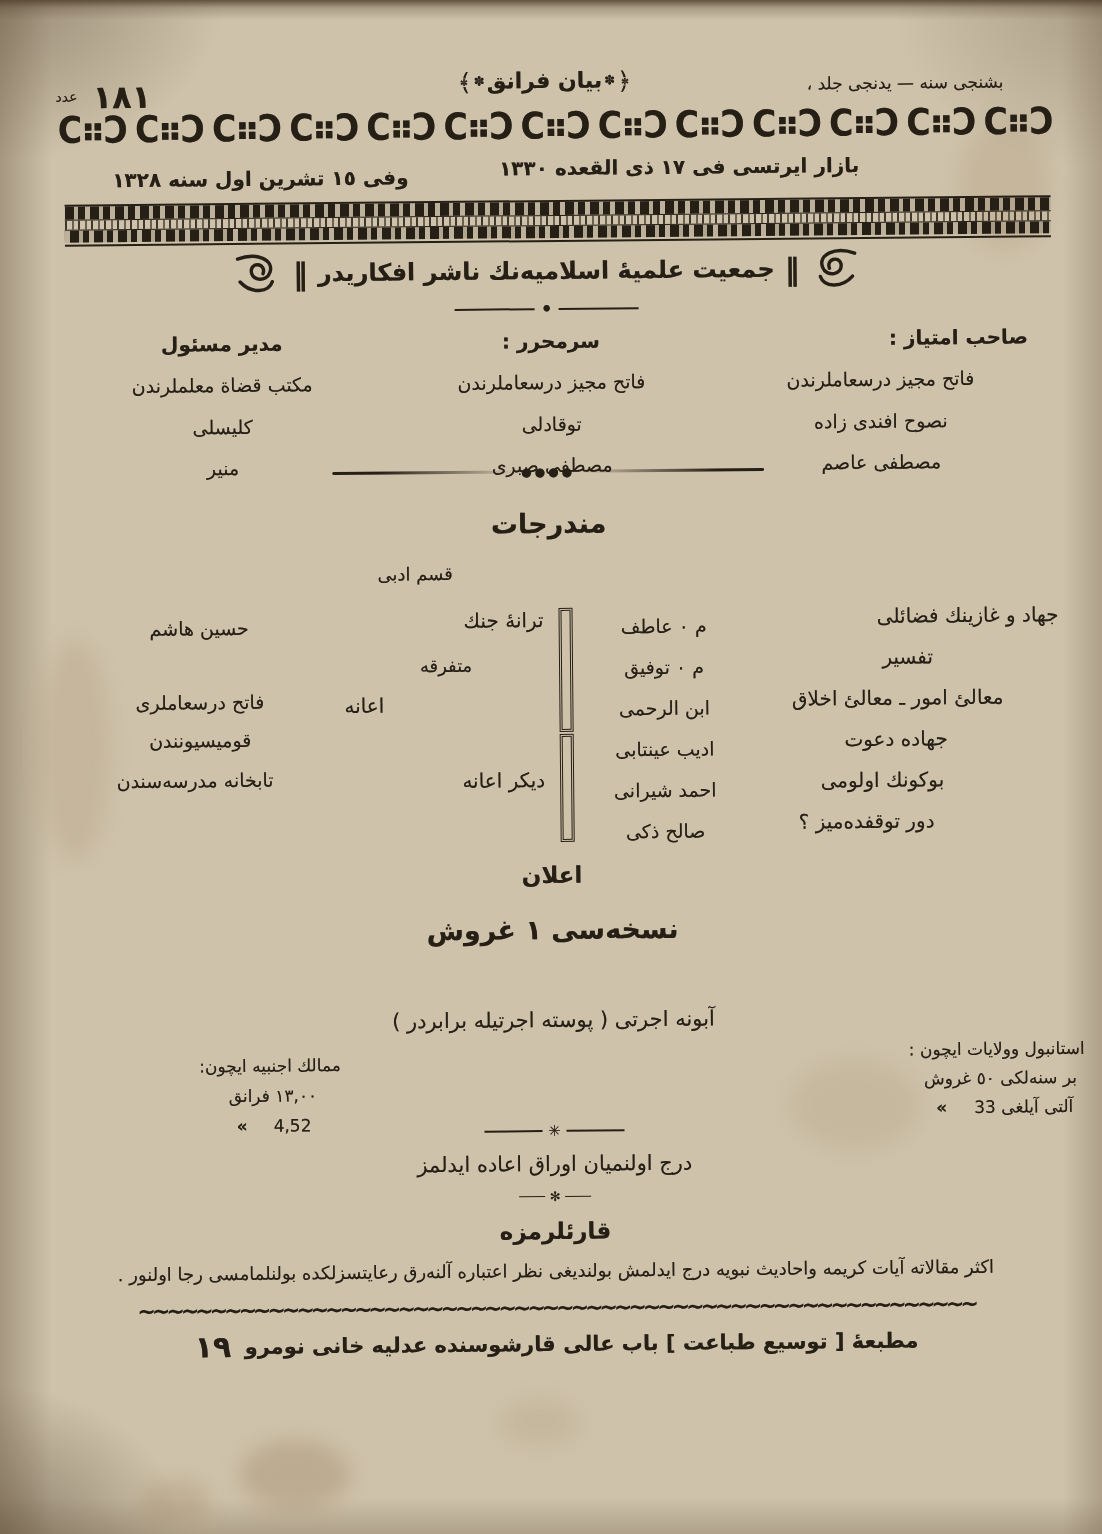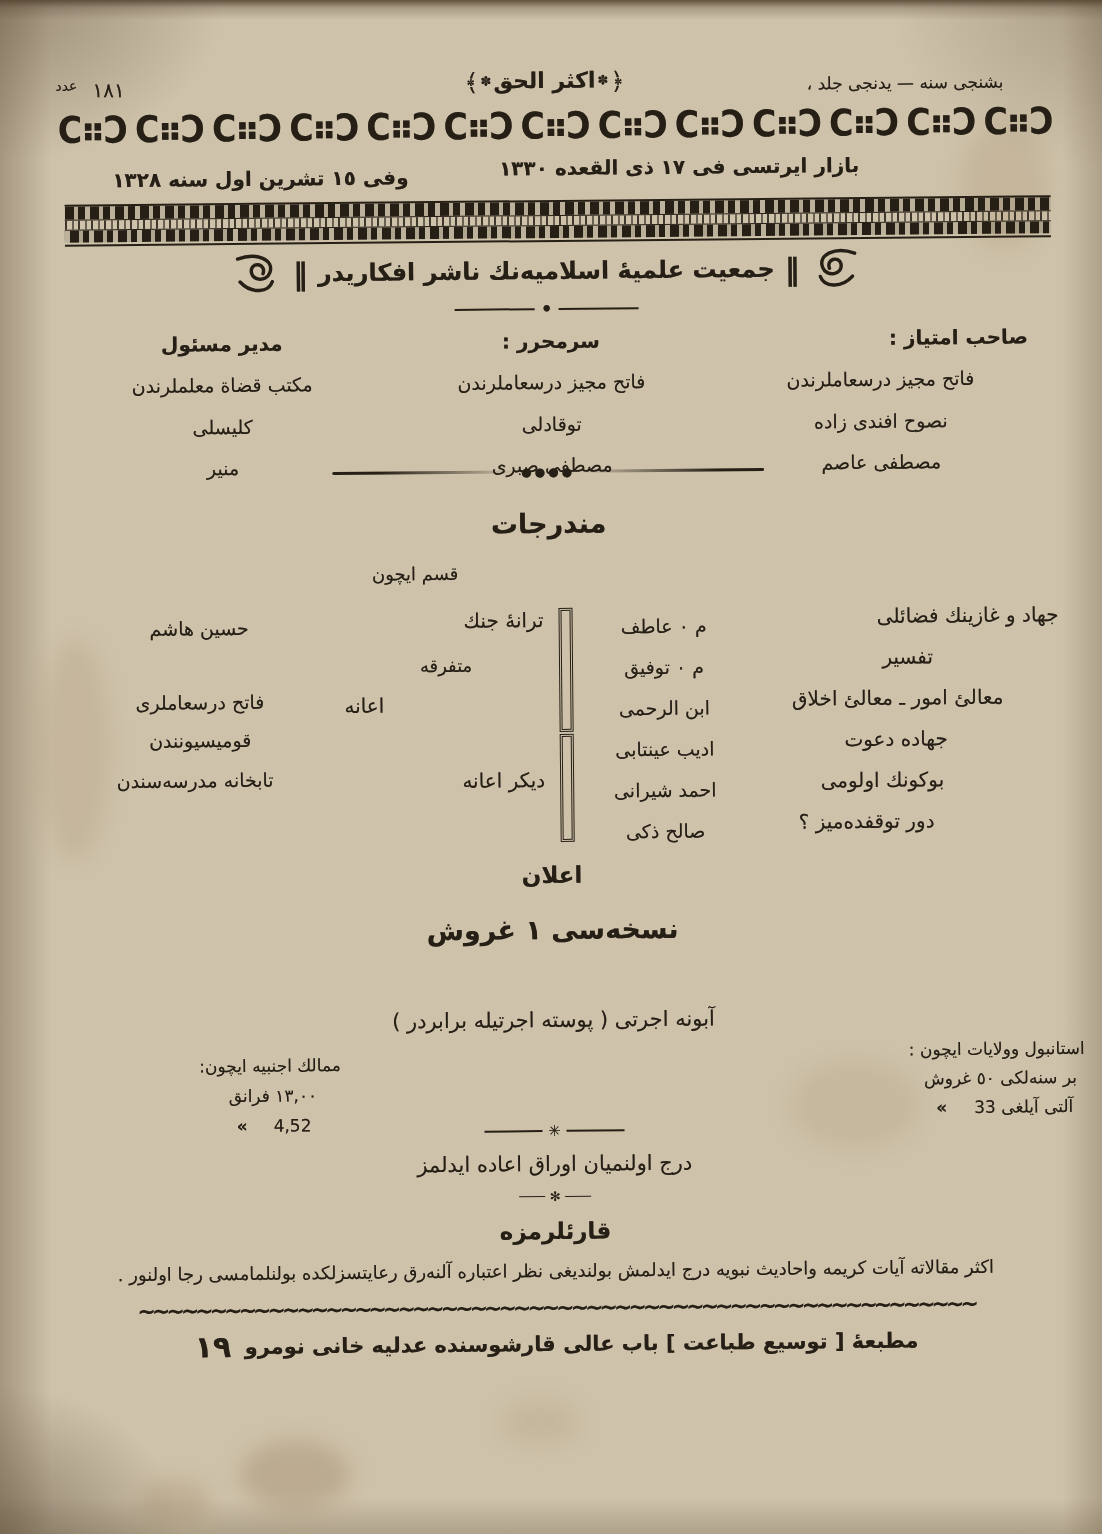--- a/index.html
+++ b/index.html
@@ -34,21 +34,21 @@
   .ink{color:#261f16;text-shadow:0 0 .5px rgba(38,31,22,.55);}
   .b{font-weight:bold;}
   .ctr{left:0;right:0;text-align:center;}
 
   
   .vol-line{top:76px;right:92px;font-size:17px;}
   .title-wrap{top:68px;left:50%;transform:translateX(-50%);font-size:22px;white-space:nowrap;}
   .title-wrap .orn{font-size:24px;vertical-align:-2px;}
   .title-wrap .flw{font-size:13px;vertical-align:3px;margin:0 2px;}
   .issue-wrap{top:74px;left:62px;white-space:nowrap;}
-  .issue-num{font-size:20px;font-weight:normal;}
+  .issue-num{font-size:32px;font-weight:bold;}
   .issue-lbl{font-size:14px;position:relative;top:-7px;margin-right:10px;}
 
   .chain{top:102px;left:64px;right:44px;height:46px;display:flex;justify-content:space-between;
          align-items:center;font-size:33px;font-weight:900;overflow:hidden;}
   .chain span{display:inline-block;transform:scaleY(1.12);letter-spacing:-2px;}
 
   .date-hijri{top:156px;right:237px;font-size:20px;font-weight:bold;white-space:nowrap;}
   .date-rumi{top:164px;left:118px;font-size:20px;font-weight:bold;white-space:nowrap;}
 
   .frieze{top:200px;left:70px;right:46px;height:38px;border-top:2px solid #261f16;border-bottom:2px solid #261f16;}
@@ -147,21 +147,21 @@
   <div class="stain s3"></div>
   <div class="stain s4"></div>
   <div class="stain s5"></div>
   <div class="stain s6"></div>
 
   <div class="sheet">
 
     <div class="abs ink vol-line">بشنجى سنه — يدنجى جلد ،</div>
 
     <div class="abs ink title-wrap" dir="ltr">
-      <span class="orn">﴾</span><span class="flw">✽</span><span class="b">اكثر الحق</span><span class="flw">✽</span><span class="orn">﴿</span>
+      <span class="orn">﴾</span><span class="flw">✽</span><span class="b">بيان فرانق</span><span class="flw">✽</span><span class="orn">﴿</span>
     </div>
 
     <div class="abs ink issue-wrap">
       <span class="issue-num">١٨١</span>
       <span class="issue-lbl">عدد</span>
     </div>
 
     <div class="abs ink chain" dir="ltr">
         <span>C⠶Ɔ</span>
         <span>C⠶Ɔ</span>
@@ -228,21 +228,21 @@
       </div>
     </div>
 
     <div class="abs ink taper">
       <span class="tl l"></span>
         <span class="beads">●●●●</span>
         <span class="tl r"></span>
     </div>
 
     <div class="abs ink ctr contents-head b">مندرجات</div>
-    <div class="abs ink literary">قسم ايچون</div>
+    <div class="abs ink literary">قسم ادبى</div>
 
     <div class="abs contents">
       <div class="c-rt ink">
         <div class="row">جهاد و غازينك فضائلى</div>
         <div class="row">تفسير</div>
         <div class="row">معالئ امور ـ معالئ اخلاق</div>
         <div class="row">جهاده دعوت</div>
         <div class="row">بوكونك اولومى</div>
         <div class="row">دور توقفده‌ميز ؟</div>
       </div>

